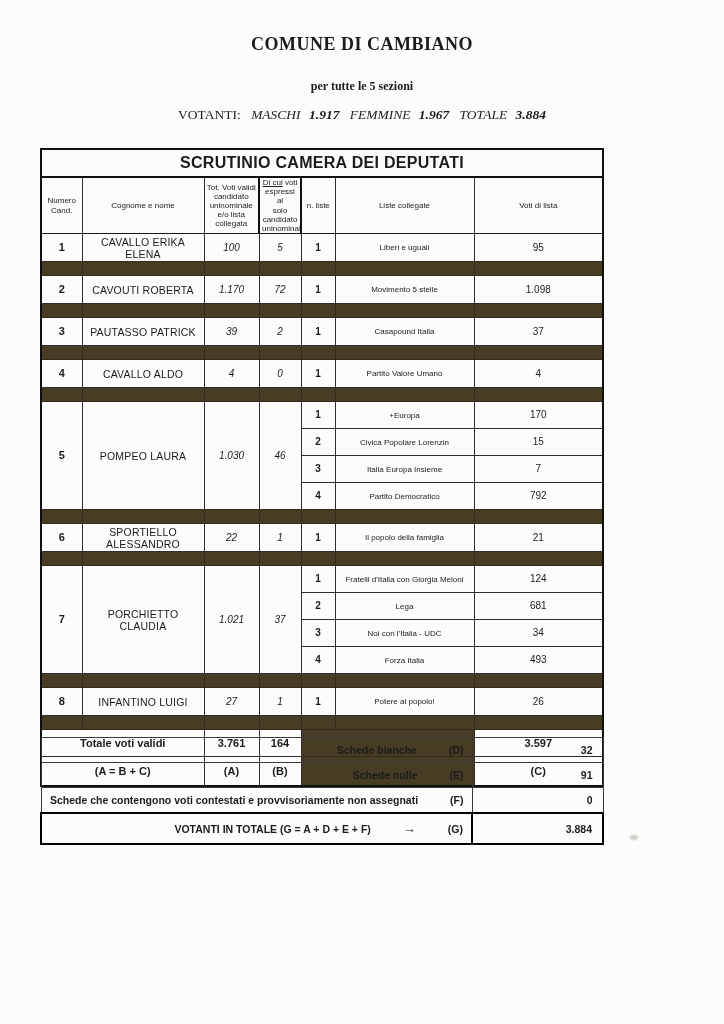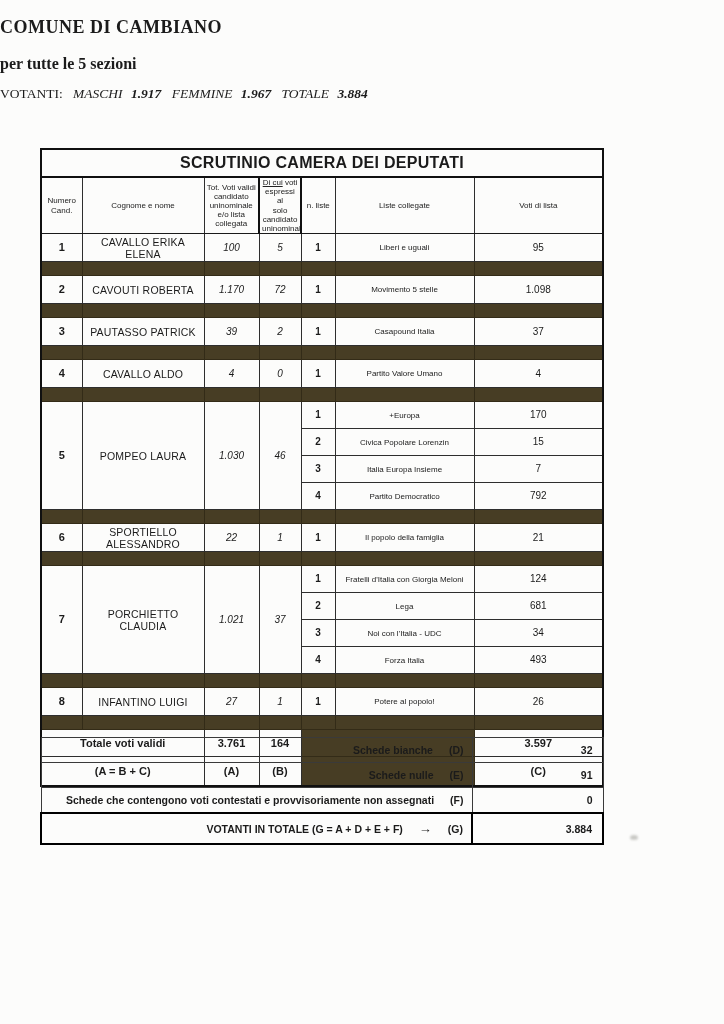--- a/index.html
+++ b/index.html
@@ -12,23 +12,23 @@
   .page{
     position:relative;
     width:724px;height:1024px;
     margin:0 auto;
     background:var(--paper);
     color:var(--ink);
     font-family:"Liberation Sans",sans-serif;
     overflow:hidden;
   }
   
-  .doc-header{position:absolute;top:17px;left:0;width:100%;text-align:left;font-family:"Liberation Serif",serif;}
+  .doc-header{position:absolute;top:34px;left:0;width:100%;text-align:center;font-family:"Liberation Serif",serif;}
   .doc-title{font-size:18px;font-weight:bold;letter-spacing:.5px;}
-  .doc-subtitle{margin-top:17px;font-size:16px;font-weight:bold;}
+  .doc-subtitle{margin-top:24px;font-size:12px;font-weight:bold;}
   .votanti{margin-top:13px;font-size:13.5px;}
   .votanti .plain{font-style:normal;}
   .votanti .lbl{font-style:italic;margin-left:7px;}
   .votanti .val{font-style:italic;font-weight:bold;margin-left:5px;}
   
   .main-table{
     position:absolute;left:40px;top:148px;
     border-collapse:collapse;table-layout:fixed;
     width:562px;
     border:2px solid #101010;
@@ -70,21 +70,21 @@
   }
   .footer-table td{
     border:1px solid #3a3a3a;
     font-size:10.5px;font-weight:bold;
     vertical-align:middle;padding:0;
   }
   .footer-table tr td{height:24px;}
   .footer-table tr.g-row td{height:29px;border:2.5px solid #000;}
   .f-label{
     display:flex;justify-content:flex-end;align-items:center;
-    padding-right:8px;gap:16px;
+    padding-right:8px;gap:32px;
   }
   .f-arrow{font-size:13px;}
   .f-value{text-align:right;padding-right:10px !important;}
   .scan-speck{position:absolute;left:630px;top:835px;width:8px;height:5px;border-radius:50%;background:#c9c9c5;filter:blur(1px);}
 </style>
 </head>
 <body>
 
 <div class="page">
 

